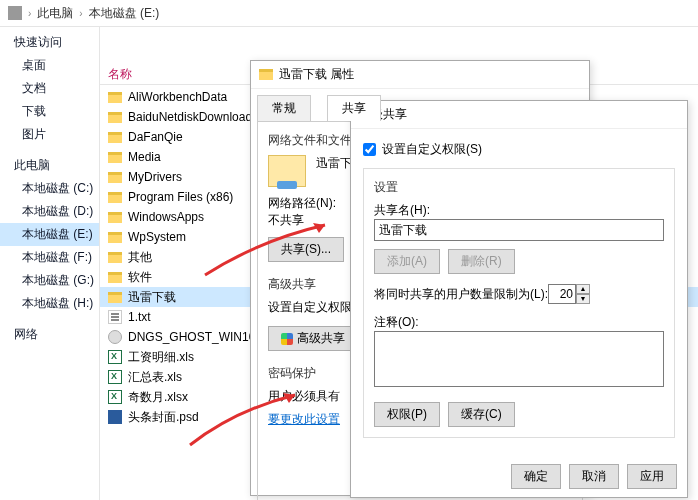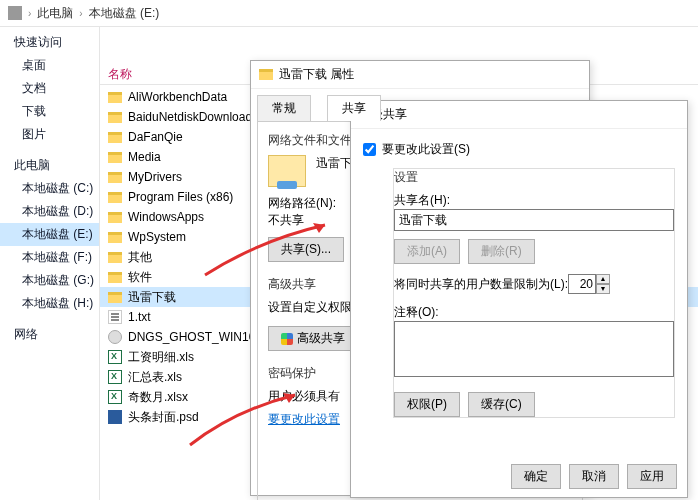--- a/index.html
+++ b/index.html
@@ -54,21 +54,21 @@
 .btn { border: 1px solid #adadad; background: #e1e1e1; padding: 3px 12px; cursor: pointer; font-size: 12px; }
 .link { color: #0066cc; text-decoration: underline; cursor: pointer; }
 .adv-btn { display: inline-flex; align-items: center; gap: 4px; }
 .shield { width: 12px; height: 12px; display: inline-block; background: conic-gradient(#3a7bd5 0 25%, #e74c3c 25% 50%, #f1c40f 50% 75%, #2ecc71 75% 100%); border-radius: 2px; }
 
 
 .dlg-adv { left: 350px; top: 100px; width: 338px; height: 398px; }
 .adv-body { padding: 12px; }
 .chk-row { display: flex; align-items: center; gap: 6px; margin-bottom: 10px; }
 .chk-row input { width: 13px; height: 13px; }
-.fieldset { border: 1px solid #ddd; margin-bottom: 10px; margin-left: 30px; }
+.fieldset { border: 1px solid #ddd; padding: 10px; margin-bottom: 10px; }
 .fieldset-label { color: #333; margin-bottom: 4px; }
 .text-input { width: 100%; border: 1px solid #7a7a7a; padding: 3px 4px; font-size: 12px; }
 .row-btns { display: flex; gap: 8px; margin-top: 8px; }
 .row-inline { display: flex; align-items: center; margin: 10px 0; }
 .spin { width: 50px; display: flex; }
 .spin input { width: 28px; border: 1px solid #7a7a7a; padding: 2px; text-align: right; }
 .spin-btns { display: flex; flex-direction: column; }
 .spin-btns button { width: 14px; height: 10px; border: 1px solid #999; background: #eee; font-size: 7px; line-height: 6px; padding: 0; }
 .textarea { width: 100%; height: 56px; border: 1px solid #7a7a7a; resize: none; }
 .dlg-footer { position: absolute; bottom: 8px; right: 10px; display: flex; gap: 8px; }
@@ -230,21 +230,21 @@
   </div>
 </div>
 
 <div class="dlg dlg-adv">
   <div class="dlg-title">
     <span>高级共享</span>
   </div>
   <div class="adv-body">
     <div class="chk-row">
       <input type="checkbox" checked="" style="">
-      <span>要更改此设置(S)</span>
+      <span>设置自定义权限(S)</span>
     </div>
     <div class="fieldset">
       <div class="fieldset-label">设置</div>
       <div style="margin-top:6px">共享名(H):</div>
       <input class="text-input" value="迅雷下载" style="">
       <div class="row-btns">
         <button class="btn" disabled="" style="color:#999">添加(A)</button>
         <button class="btn" disabled="" style="color:#999">删除(R)</button>
       </div>
       <div class="row-inline">

